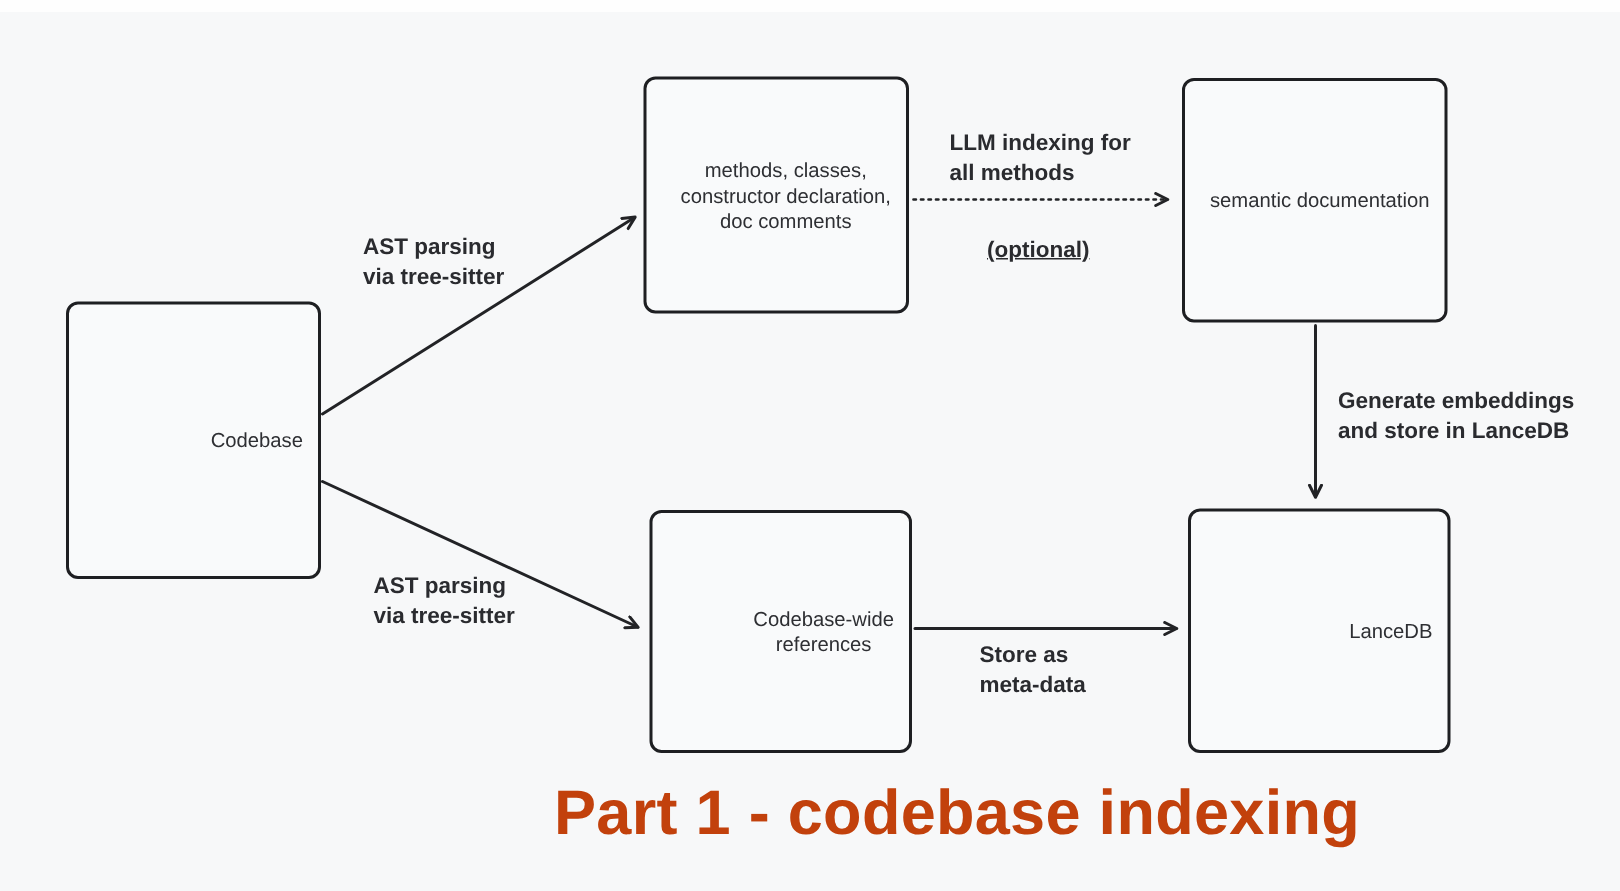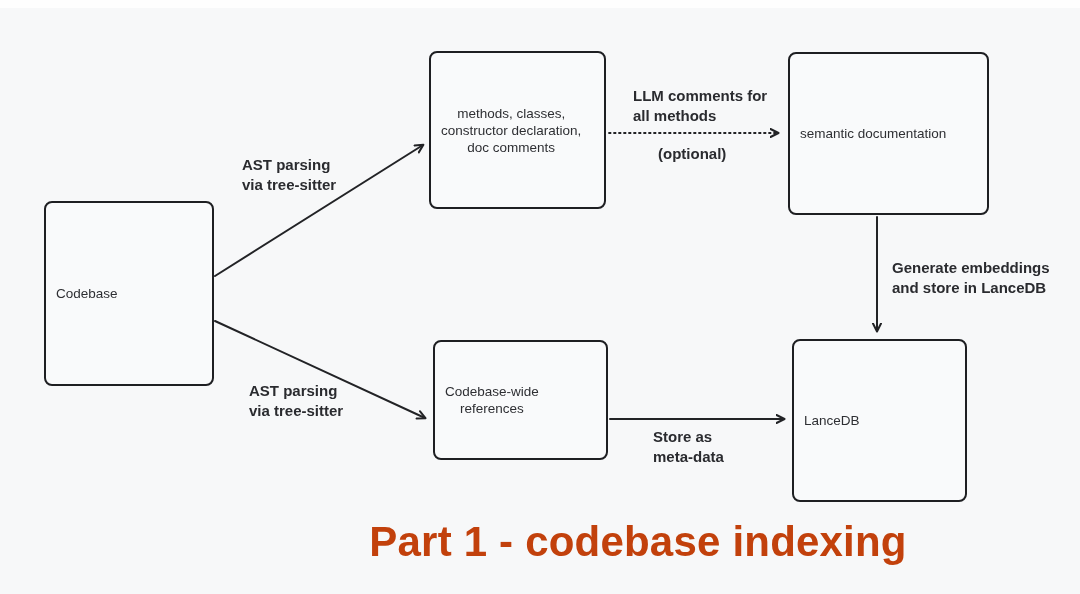--- a/index.html
+++ b/index.html
@@ -38,21 +38,21 @@
     stroke-dasharray: 1.6 3.4;
   }
   .node {
     position: absolute;
     box-sizing: border-box;
     border: 2px solid #1e1f22;
     border-radius: 8px;
     background: #f9fafb;
     display: flex;
     align-items: center;
-    justify-content: flex-start;
+    justify-content: flex-end;
     text-align: center;
   }
   .node .node-label {
     font-size: 13.5px;
     line-height: 17px;
     color: #2e2f33;
     white-space: pre-line;
     padding: 0 10px;
   }
   .edge-label {
@@ -97,43 +97,43 @@
   <div class="node" style="left:44px; top:201px; width:170px; height:185px;">
     <span class="node-label">Codebase</span>
   </div>
 
   <div class="node" style="left:429px; top:51px; width:177px; height:158px;">
     <span class="node-label">methods, classes,
 constructor declaration,
 doc comments</span>
   </div>
 
-  <div class="node" style="left:788px; top:52px; width:201px; height:163px;">
+  <div class="node" style="left:788px; top:52px; width:177px; height:163px;">
     <span class="node-label">semantic documentation</span>
   </div>
 
-  <div class="node" style="left:433px; top:340px; width:175px; height:120px;">
+  <div class="node" style="left:433px; top:340px; width:175px; height:162px;">
     <span class="node-label">Codebase-wide
 references</span>
   </div>
 
   <div class="node" style="left:792px; top:339px; width:175px; height:163px;">
     <span class="node-label">LanceDB</span>
   </div>
 
   <div class="edge-label" style="left:242px; top:155px;">AST parsing
 via tree-sitter</div>
 
   <div class="edge-label" style="left:249px; top:381px;">AST parsing
 via tree-sitter</div>
 
-  <div class="edge-label" style="left:633px; top:86px;">LLM comments for
+  <div class="edge-label" style="left:633px; top:86px;">LLM indexing for
 all methods</div>
 
-  <div class="edge-label" style="left:658px; top:144px;">(optional)</div>
+  <div class="edge-label" style="left:658px; top:157px;text-decoration:underline;">(optional)</div>
 
   <div class="edge-label" style="left:653px; top:427px;">Store as
 meta-data</div>
 
   <div class="edge-label" style="left:892px; top:258px;">Generate embeddings
 and store in LanceDB</div>
 
   <div class="diagram-title">Part 1 - codebase indexing</div>
 </div>
 

